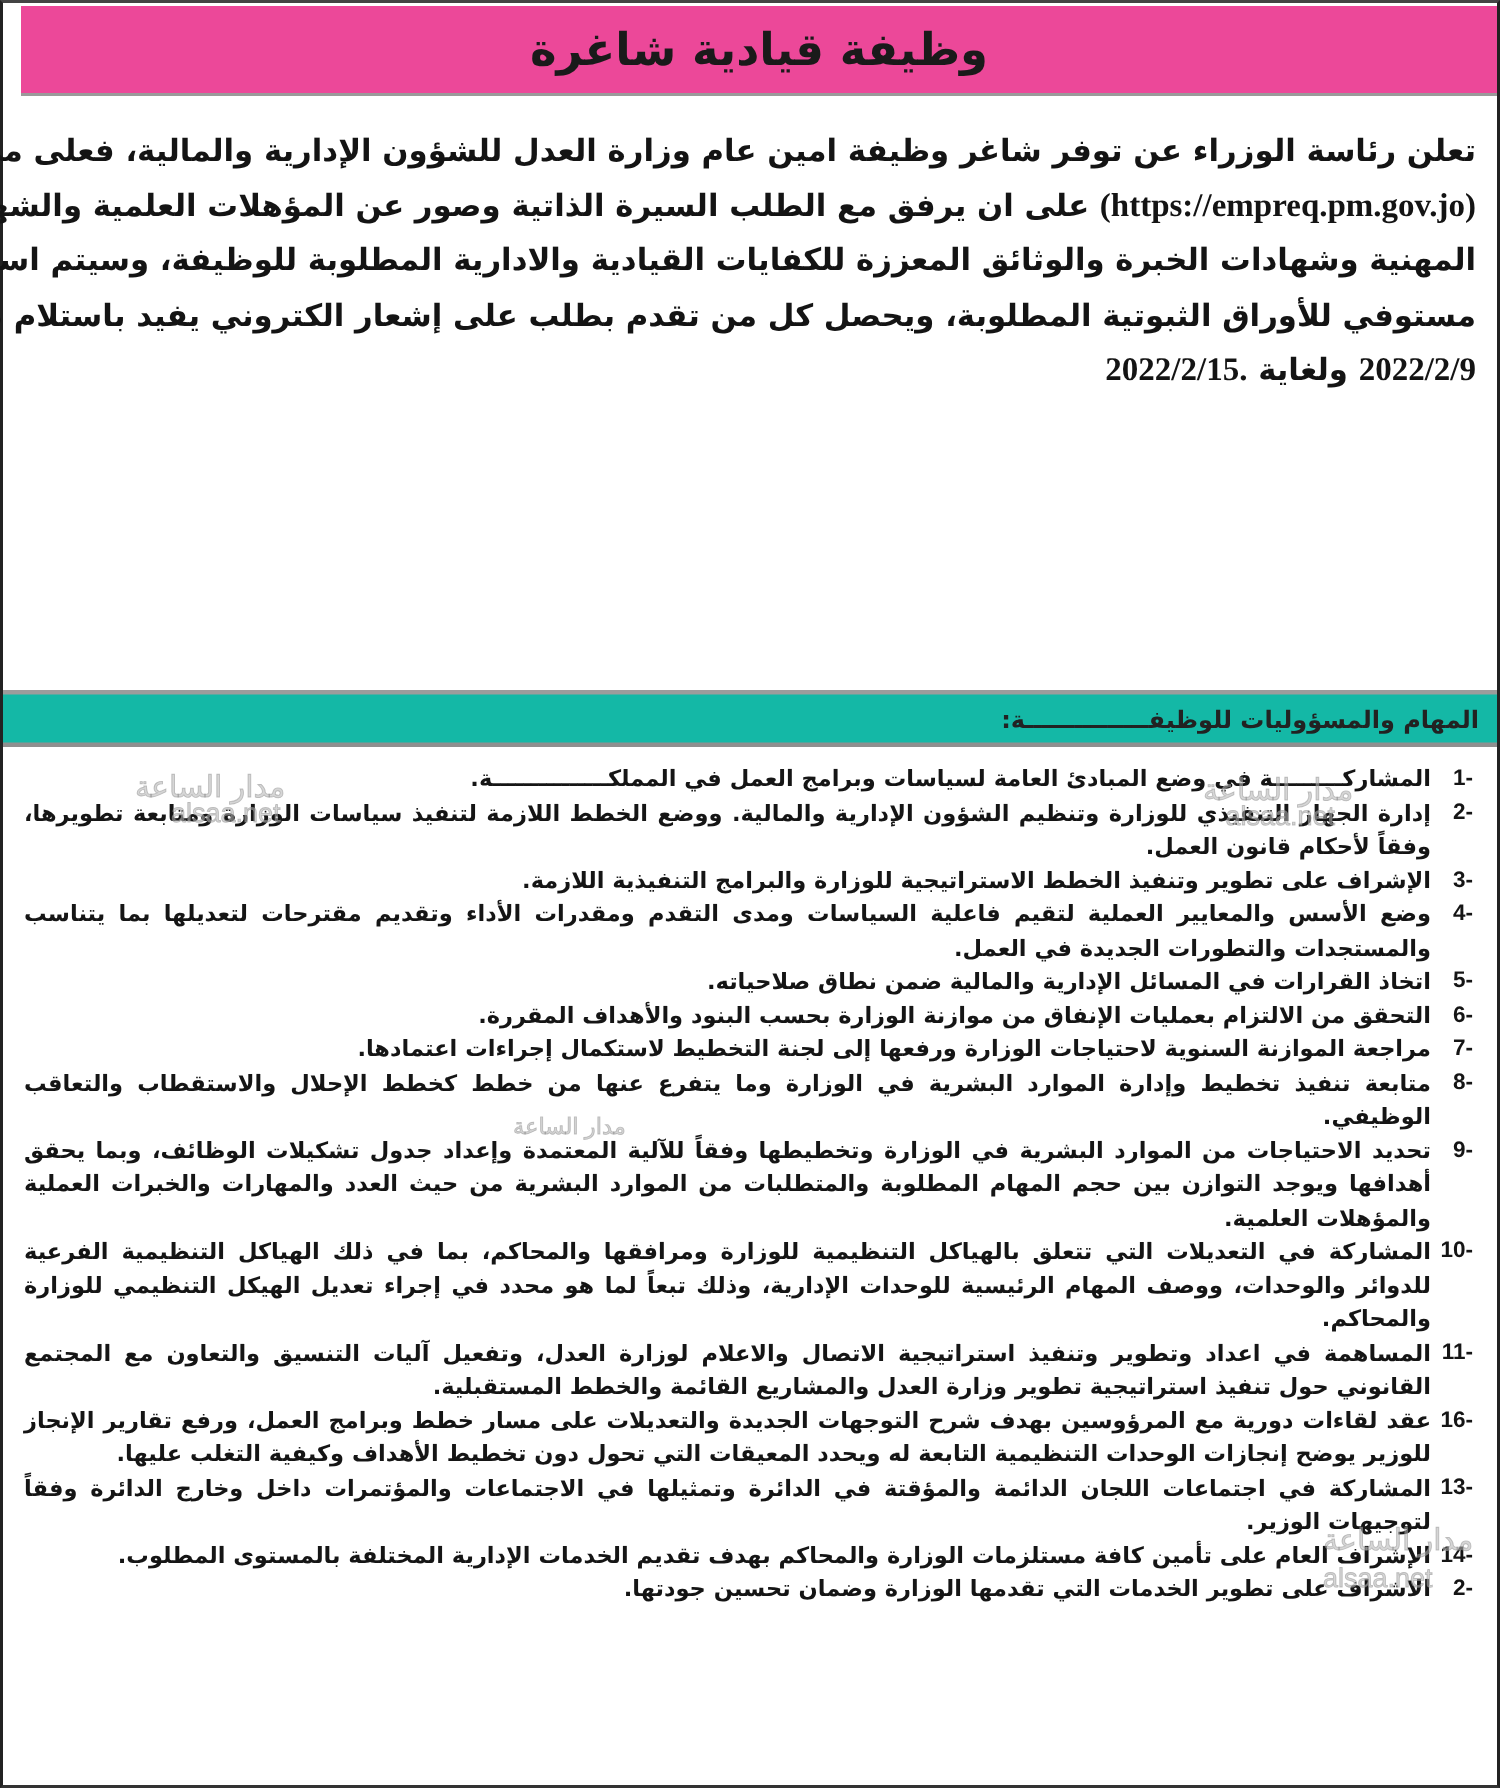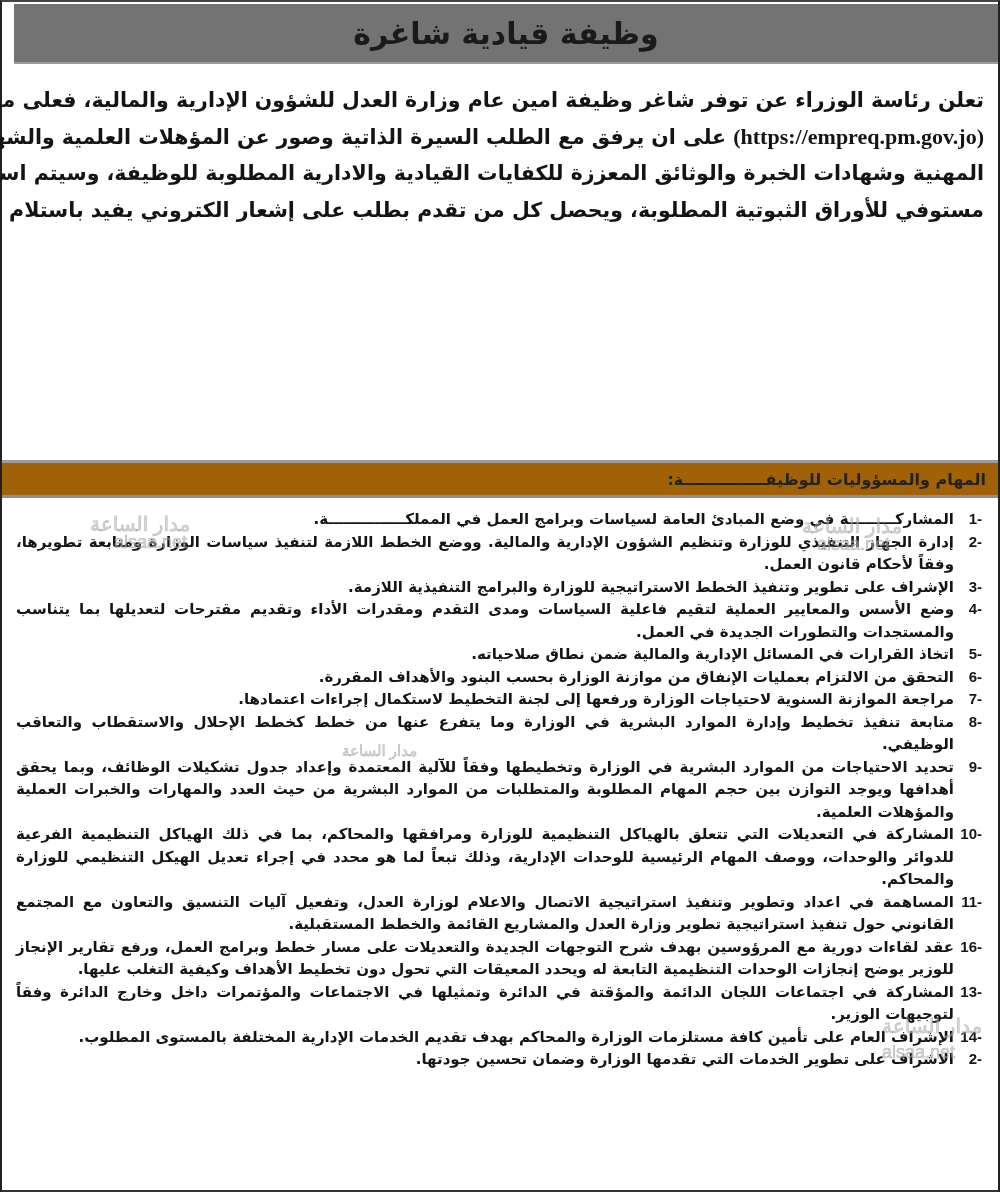--- a/index.html
+++ b/index.html
@@ -8,38 +8,38 @@
     font-family: "DejaVu Sans", sans-serif; color: #111;
   }
   .page {
     position: absolute; left: 0; top: 0; width: 1000px; height: 1192px;
     box-sizing: border-box; border-left: 2px solid #222; border-right: 2px solid #222;
     border-top: 2px solid #444; border-bottom: 2px solid #333;
     direction: rtl;
   }
   .title-bar {
     position: absolute; left: 12px; right: 0; top: 2px; height: 58px;
-    background: #737373; border-bottom: 2px solid #9a9a9a;
+    background: #ec4899; border-bottom: 2px solid #9a9a9a;
     display: flex; align-items: center; justify-content: center;
   }
   .title-bar .title {
     font-family: "DejaVu Sans", sans-serif; font-weight: bold; font-size: 30px;
     color: #1a1a1a; letter-spacing: 0;
   }
   .intro {
     position: absolute; left: 12px; right: 14px; top: 80px;
     font-weight: bold; font-size: 20.5px; line-height: 36.5px;
     text-align: justify; text-align-last: right; color: #141414;
   }
   .intro .line { display: block; white-space: nowrap; text-align: justify; text-align-last: justify; }
   .intro .line.last { text-align-last: right; }
   .ltr { direction: ltr; unicode-bidi: embed; font-family: "Liberation Serif", serif; font-weight: bold; font-size: 22px; }
   .section-bar {
     position: absolute; left: 0; right: 0; top: 458px; height: 38px;
-    background: #a16207; border-top: 3px solid #9c9c9c; border-bottom: 3px solid #8f8f8f;
+    background: #14b8a6; border-top: 3px solid #9c9c9c; border-bottom: 3px solid #8f8f8f;
     display: flex; align-items: center; padding-right: 12px; box-sizing: border-box;
   }
   .section-bar .heading { font-weight: bold; font-size: 16px; color: #222; }
   .duties {
     position: absolute; left: 14px; right: 16px; top: 506px;
     font-weight: bold; font-size: 15px; line-height: 22.5px; color: #151515;
     margin: 0; padding: 0; list-style: none;
   }
   .duty { position: relative; padding-right: 28px; margin: 0; }
   .duty .num {
@@ -61,20 +61,21 @@
 
   <div class="title-bar">
     <span class="title">وظيفة قيادية شاغرة</span>
   </div>
 
   <div class="intro">
     <span class="line">تعلن رئاسة الوزراء عن توفر شاغر وظيفة امين عام وزارة العدل للشؤون الإدارية والمالية، فعلى من تتوافر فيه</span>
     <span class="line"><span class="ltr">(https://empreq.pm.gov.jo)</span> <span>على ان يرفق مع الطلب السيرة الذاتية وصور عن المؤهلات العلمية والشهادات</span></span>
     <span class="line">المهنية وشهادات الخبرة والوثائق المعززة للكفايات القيادية والادارية المطلوبة للوظيفة، وسيتم استبعاد أي طلب غير</span>
     <span class="line">مستوفي للأوراق الثبوتية المطلوبة، ويحصل كل من تقدم بطلب على إشعار الكتروني يفيد باستلام طلبه، علماً بأنه</span>
+    <span class="line last"><span class="ltr">2022/2/9</span> <span>ولغاية</span> <span class="ltr">2022/2/15.</span></span>
   </div>
 
   <div class="section-bar">
     <span class="heading">المهام والمسؤوليات للوظيفـــــــــــــــة:</span>
   </div>
 
   <ol class="duties">
     <li class="duty">
         <span class="num">-1</span>
         <span class="text">المشاركـــــــــة في وضع المبادئ العامة لسياسات وبرامج العمل في المملكـــــــــــــــة.</span>

